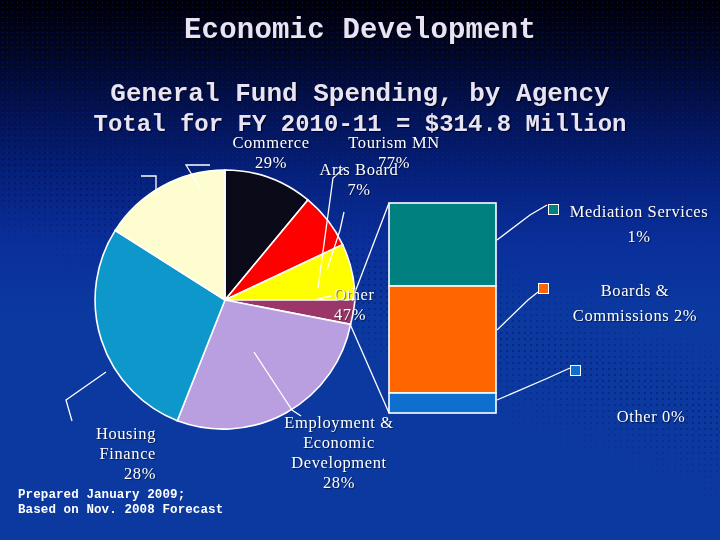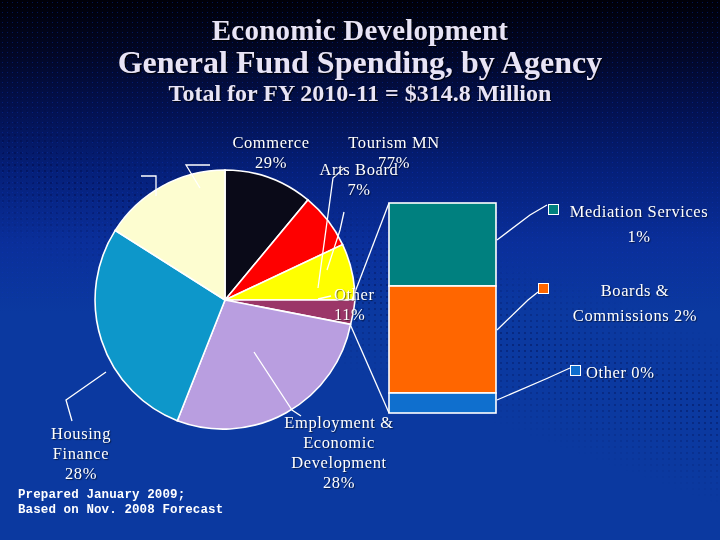--- a/index.html
+++ b/index.html
@@ -44,33 +44,35 @@
     mask-image: linear-gradient(200deg, rgba(0,0,0,0) 42%, rgba(0,0,0,0.9) 52%, rgba(0,0,0,0) 63%);
   }
 
   
   .title-block {
     position: absolute;
     left: 0; top: 14px;
     width: 720px;
     text-align: center;
     color: #e8e4f6;
+    font-family: Liberation Mono, monospace;
   }
   .title-l1 {
     font-size: 29px;
     font-weight: bold;
     line-height: 33px;
     letter-spacing: 0.2px;
     text-shadow: 1px 1px 1px rgba(0,0,0,0.85);
   }
   .title-l2 {
-    font-size: 32px;
+    font-size: 26px;
     font-weight: bold;
     line-height: 31px;
     text-shadow: 1px 1px 1px rgba(0,0,0,0.85);
+    margin-top: 32px;
   }
   .title-l3 {
     font-size: 24px;
     font-weight: bold;
     line-height: 26px;
     margin-top: 2px;
     text-shadow: 1px 1px 1px rgba(0,0,0,0.85);
   }
 
   
@@ -92,21 +94,21 @@
     letter-spacing: 0.6px;
     text-shadow: 1px 1px 1px rgba(0,0,0,0.55);
     white-space: pre-line;
   }
 
   #lbl-historical { left: 6px;   top: 131px; width: 128px; }
   #lbl-commerce   { left: 205px; top: 133px; width: 132px; }
   #lbl-tourism    { left: 330px; top: 133px; width: 128px; }
   #lbl-arts       { left: 303px; top: 160px; width: 112px; }
   #lbl-other-pie  { left: 334px; top: 285px; width: 86px;  text-align: left; }
-  #lbl-housing    { left: 6px;   top: 424px; width: 150px; }
+  #lbl-housing    { left: 6px;   top: 424px; width: 150px; text-align: right; }
   #lbl-eed        { left: 256px; top: 413px; width: 166px; }
 
   
   .legend-entry {
     position: absolute;
     color: #ffffff;
     font-family: "Liberation Serif", serif;
     font-size: 16.5px;
     line-height: 25px;
     letter-spacing: 0.6px;
@@ -127,21 +129,21 @@
   #legend-mediation { left: 548px; top: 199px; width: 166px; }
   #legend-mediation .sw { left: 0px; top: 5px; }
   #legend-mediation .txt { margin-left: 16px; width: 150px; }
 
   #legend-boards { left: 538px; top: 278px; width: 178px; }
   #legend-boards .sw { left: 0px; top: 5px; }
   #legend-boards .txt { margin-left: 16px; width: 162px; }
 
   #legend-other { left: 570px; top: 360px; width: 146px; }
   #legend-other .sw { left: 0px; top: 5px; }
-  #legend-other .txt { margin-left: 16px; width: 130px; text-align: left; }
+  #legend-other .txt { margin-left: 16px; width: 130px; text-align: center; margin-top: 44px; }
 
   
   #footnote-prepared {
     position: absolute;
     left: 18px; top: 488px;
     width: 210px;
     color: #ffffff;
     font-family: Liberation Mono, monospace;
     font-weight: bold;
     font-size: 12.5px;
@@ -216,21 +218,21 @@
     </g>
   </svg>
 
   <div class="lbl" id="lbl-commerce">Commerce
 29%</div>
   <div class="lbl" id="lbl-tourism">Tourism MN
 77%</div>
   <div class="lbl" id="lbl-arts">Arts Board
 7%</div>
   <div class="lbl" id="lbl-other-pie">Other
-11%</div>
+47%</div>
   <div class="lbl" id="lbl-housing">Housing
 Finance
 28%</div>
   <div class="lbl" id="lbl-eed">Employment &amp;
 Economic
 Development
 28%</div>
 
   <div class="legend-entry" id="legend-mediation">
     <span class="sw" style="background:#00807f"></span>

